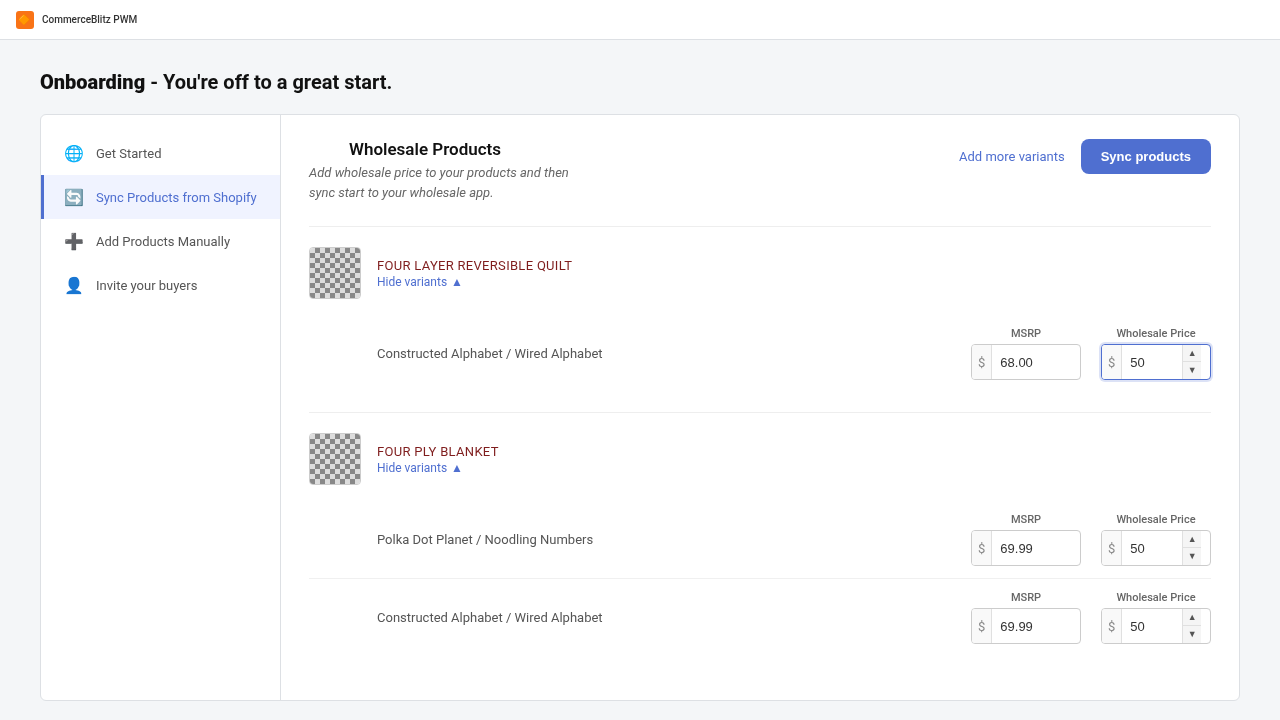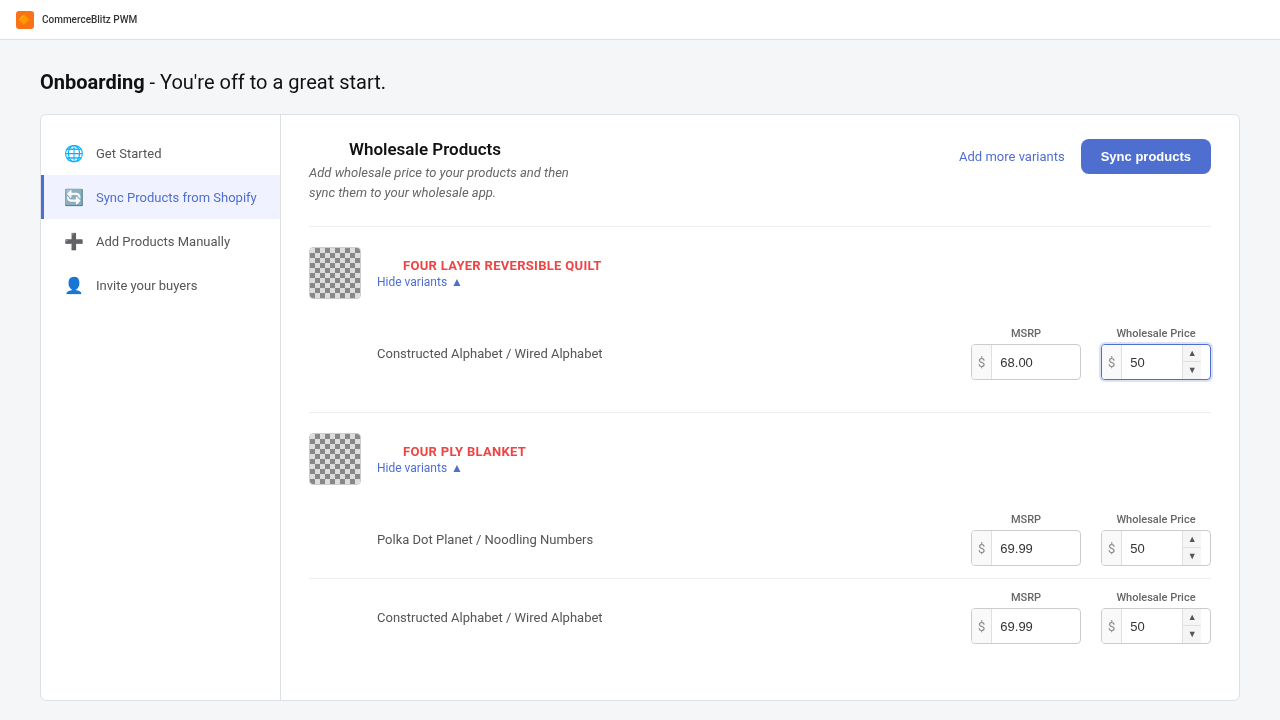--- a/index.html
+++ b/index.html
@@ -34,21 +34,21 @@
       color: #333;
     }
     .main-container {
       padding: 30px 40px;
     }
     .page-header {
       margin-bottom: 20px;
     }
     .page-header-title {
       font-size: 20px;
-      font-weight: 400;
+      font-weight: 700;
       color: #111;
     }
     .content-area {
       background: #fff;
       border: 1px solid #dde0e4;
       border-radius: 6px;
       display: flex;
       min-height: 580px;
     }
     .sidebar {
@@ -146,25 +146,24 @@
       justify-content: center;
     }
     .product-thumb-pattern {
       width: 100%;
       height: 100%;
       background:
         repeating-conic-gradient(#888 0% 25%, #ddd 0% 50%) 0 0 / 10px 10px;
     }
     .product-name {
       font-size: 13px;
-      font-weight: 700;
-      color: #ef4444;
+      font-weight: 400;
+      color: #7f1d1d;
       text-transform: uppercase;
       letter-spacing: 0.3px;
-      margin-left: 26px;
     }
     .hide-variants-btn {
       color: #4f6fd0;
       font-size: 12px;
       cursor: pointer;
       display: flex;
       align-items: center;
       gap: 4px;
       margin-top: 2px;
     }
@@ -290,21 +289,21 @@
 
     </div>
 
     <div class="main-content">
 
       <div class="section-header">
         <div>
           <div class="section-title">Wholesale Products</div>
           <div class="section-desc">
             <span>Add wholesale price to your products and then</span><br>
-            <span>sync them to your wholesale app.</span>
+            <span>sync start to your wholesale app.</span>
           </div>
         </div>
         <div class="section-actions">
           <a class="link-btn">Add more variants</a>
           <button class="primary-btn">Sync products</button>
         </div>
       </div>
 
       <div class="product-section">
         <div class="product-header">

